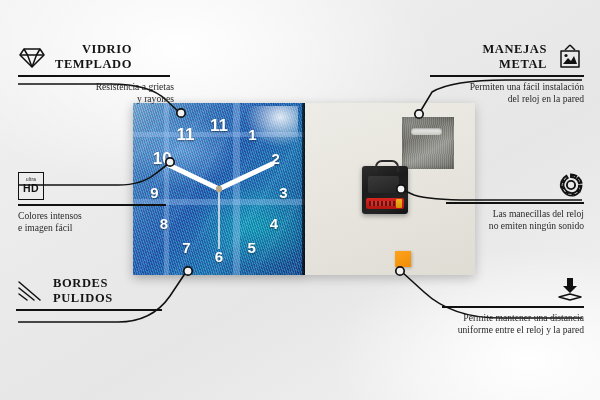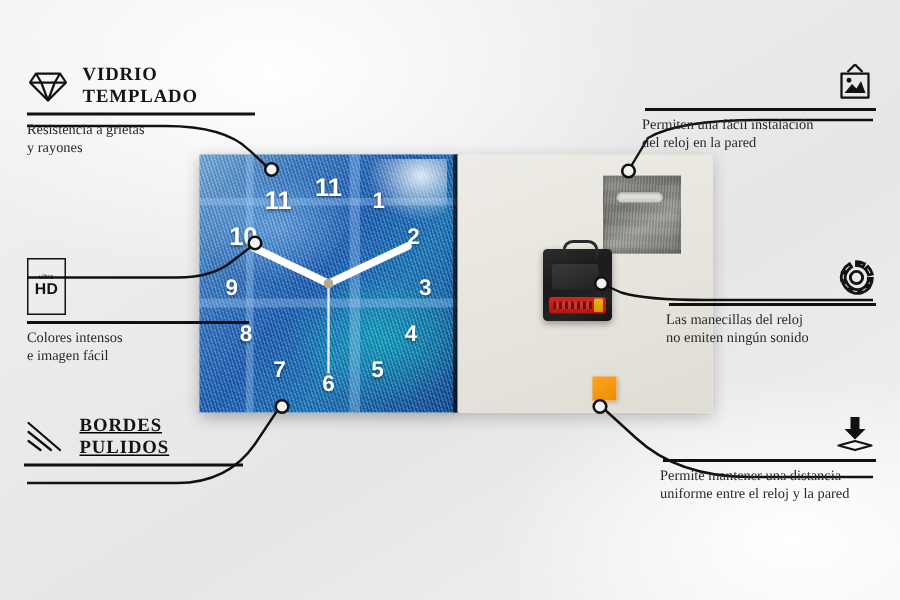--- a/index.html
+++ b/index.html
@@ -121,27 +121,27 @@
     font-size:12.5px;line-height:1.16;letter-spacing:.6px;color:#141414;
     text-transform:uppercase;white-space:pre-line;
   }
   .feature .rule{height:1.6px;background:#111;margin-top:4px;}
   .feature .desc{
     font-family:"Liberation Serif",serif;font-size:9.6px;line-height:1.33;
     color:#2a2a2a;margin-top:4px;white-space:pre-line;
   }
   .feature.right .head{justify-content:flex-end;}
   .feature.right .title{text-align:right;}
-  .feature.right .desc{}
+  .feature.right .desc{text-align:right;}
 
   .ico{flex:0 0 auto;display:block;}
 
   
   .hdbox{
-    width:26px;height:38px;border:1.8px solid #111;box-sizing:border-box;
+    width:26px;height:28px;border:1.8px solid #111;box-sizing:border-box;
     display:flex;flex-direction:column;align-items:center;justify-content:center;
     font-family:"Liberation Sans",sans-serif;color:#111;line-height:1;
   }
   .hdbox .u{font-size:4.6px;letter-spacing:.2px;}
   .hdbox .h{font-size:10.5px;font-weight:700;letter-spacing:.3px;}
 </style>
 </head>
 <body>
 
 <div id="stage">
@@ -202,21 +202,21 @@
     <g fill="#f2f2f2" stroke="#111" stroke-width="1.7">
       <circle cx="181" cy="113" r="4.2"></circle>
       <circle cx="170" cy="162" r="4.2"></circle>
       <circle cx="188" cy="271" r="4.2"></circle>
       <circle cx="419" cy="114" r="4.2"></circle>
       <circle cx="401" cy="189" r="4.2"></circle>
       <circle cx="400" cy="271" r="4.2"></circle>
     </g>
   </svg>
 
-  <div class="feature left" style="left:18px;top:42px;width:156px;">
+  <div class="feature left" style="left:18px;top:42px;width:156px;text-align:right;">
     <div class="head">
       <svg class="ico" width="28" height="24" viewBox="0 0 28 24">
         <g fill="none" stroke="#111" stroke-width="1.5" stroke-linejoin="round">
           <path d="M6,4 H22 L26,10 L14,22 L2,10 Z"></path>
           <path d="M2,10 H26"></path>
             <path d="M6,4 L9.5,10 L14,22"></path>
             <path d="M22,4 L18.5,10 L14,22"></path>
         </g>
       </svg>
       <div class="title">VIDRIO
@@ -232,37 +232,39 @@
       <div class="hdbox">
         <span class="u">ultra</span>
         <span class="h">HD</span>
       </div>
     </div>
     <div class="rule" style="width:148px"></div>
     <div class="desc">Colores intensos
 e imagen fácil</div>
   </div>
 
-  <div class="feature left" style="left:16px;top:276px;width:148px;text-decoration:underline;">
+  <div class="feature left" style="left:16px;top:276px;width:148px;">
     <div class="head">
       <svg class="ico" width="28" height="24" viewBox="0 0 28 24">
         <g stroke="#111" stroke-width="1.5" stroke-linecap="round">
           <line x1="3" y1="3" x2="24" y2="21"></line>
           <line x1="3" y1="9" x2="18" y2="21"></line>
           <line x1="3" y1="15" x2="11" y2="21"></line>
         </g>
       </svg>
       <div class="title">BORDES
 PULIDOS</div>
     </div>
     <div class="rule" style="width:146px"></div>
   </div>
 
   <div class="feature right" style="left:428px;top:42px;width:156px;">
     <div class="head">
+      <div class="title">MANEJAS
+METAL</div>
       <svg class="ico" width="28" height="26" viewBox="0 0 28 26">
         <g fill="none" stroke="#111" stroke-width="1.5" stroke-linejoin="round">
           <path d="M14,1 L19,6"></path>
             <path d="M14,1 L9,6"></path>
           <rect x="5" y="7" width="18" height="16"></rect>
           <path d="M7,20 L12,14 L15,17 L18,12 L21,20 Z" fill="#111" stroke="none"></path>
           <circle cx="10" cy="11.5" r="1.6" fill="#111" stroke="none"></circle>
         </g>
       </svg>
     </div>

